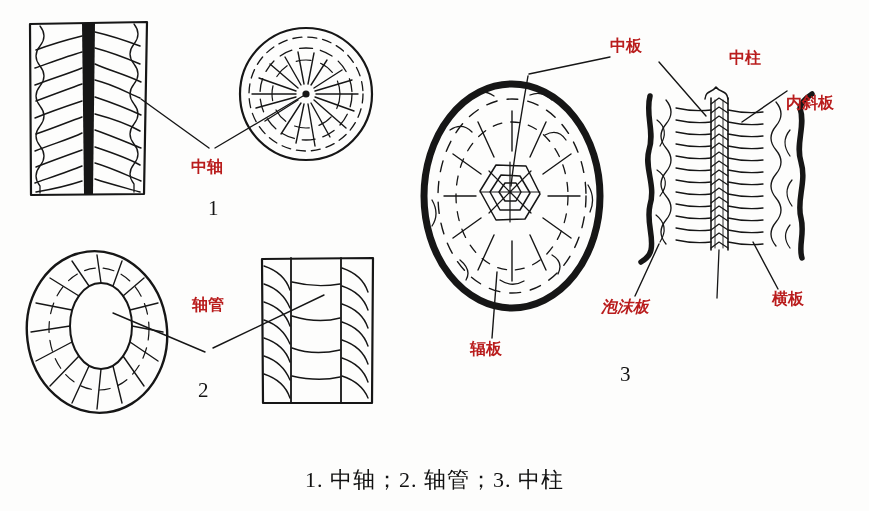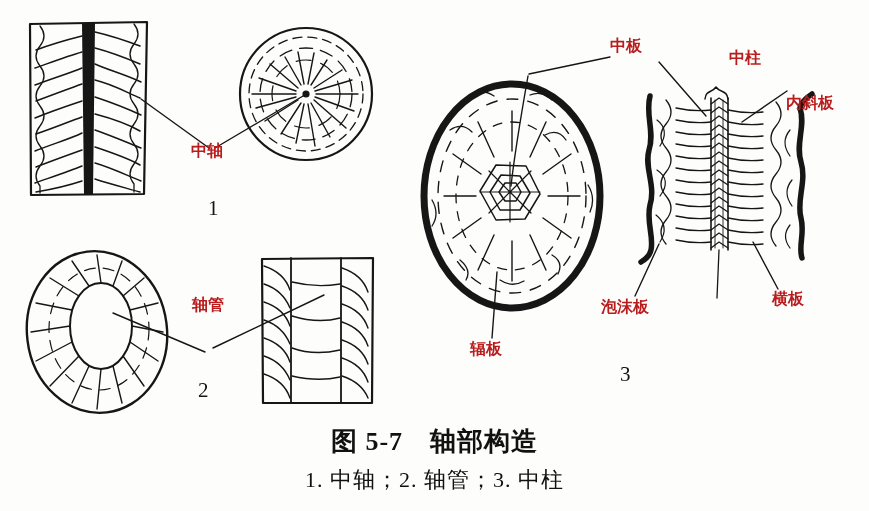--- a/index.html
+++ b/index.html
@@ -148,29 +148,28 @@
     <g stroke-width="1.4">
       <path d="M610,57 L529,74"></path>
       <path d="M659,62 L706,116"></path>
       <path d="M787,91 L742,122"></path>
       <path d="M635,296 L659,244"></path>
       <path d="M778,289 L753,242"></path>
       <path d="M497,272 L492,338"></path>
     </g>
   </svg>
 
-  <div class="lbl" style="left:191px;top:143px;">中轴</div>
+  <div class="lbl" style="left:191px;top:159px;">中轴</div>
   <div class="num" style="left:208px;top:198px;">1</div>
 
   <div class="lbl" style="left:192px;top:297px;text-align:center;">轴管</div>
   <div class="num" style="left:198px;top:380px;">2</div>
 
   <div class="lbl" style="left:610px;top:38px;">中板</div>
   <div class="lbl" style="left:729px;top:50px;">中柱</div>
   <div class="lbl" style="left:786px;top:71px;margin-top:24px;">内斜板</div>
-  <div class="lbl" style="left:601px;top:299px;">泡沫板</div>
+  <div class="lbl" style="left:601px;top:299px;font-style:italic;">泡沫板</div>
   <div class="lbl" style="left:772px;top:291px;">横板</div>
   <div class="lbl" style="left:470px;top:341px;text-align:center;">辐板</div>
   <div class="num" style="left:620px;top:364px;">3</div>
 
-  <div class="caption" style="top:429px;">图 5-7　轴部构造</div>
   <div class="legend" style="top:469px;text-align:center;">1. 中轴；2. 轴管；3. 中柱</div>
 </div>
 
 </body></html>

